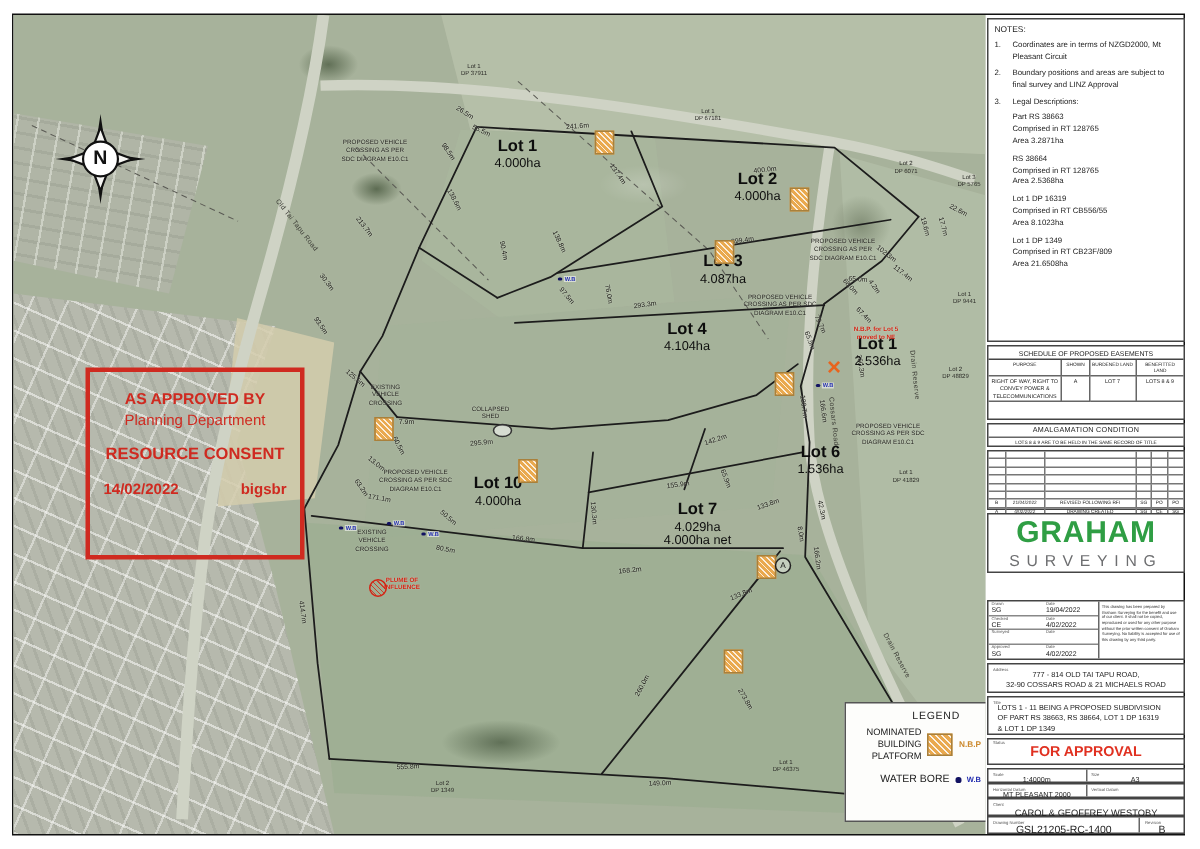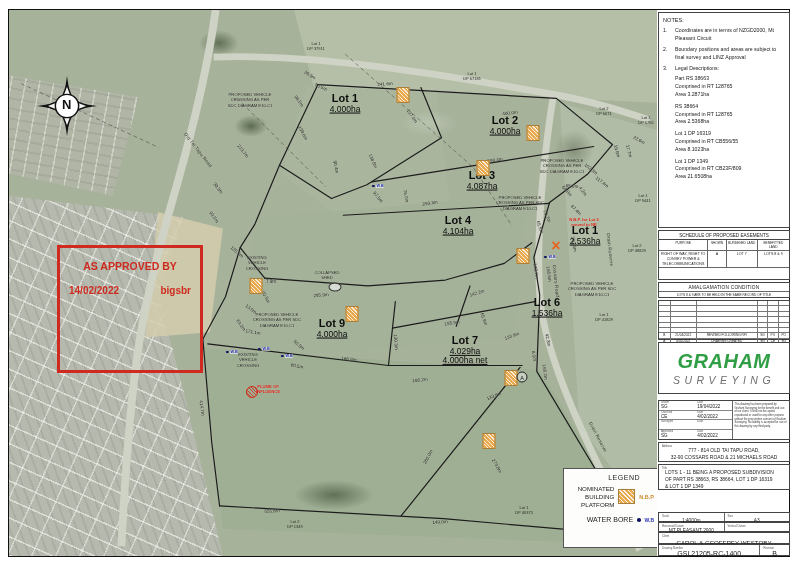--- a/index.html
+++ b/index.html
@@ -29,21 +29,21 @@
 
   .compass{position:absolute;left:27px;top:65px;width:62px;height:62px;}
   .compass svg{display:block;}
   .compass .nl{position:absolute;left:50%;top:50%;transform:translate(-52%,-58%);font-size:13px;font-weight:bold;color:#111;}
 
   
   #map-labels{position:absolute;inset:0;}
   .meas{position:absolute;transform:translate(-50%,-50%);font-size:4.6px;color:#15150f;white-space:nowrap;text-shadow:0 0 1px rgba(255,255,255,.65);}
   .lot-label{position:absolute;transform:translate(-50%,-50%);text-align:center;color:#0d0d0d;white-space:nowrap;}
   .lot-label .nm{font-size:11px;font-weight:bold;display:block;line-height:1.05;}
-  .lot-label .ar{font-size:8.5px;display:block;line-height:1.1;text-decoration:underline;}
+  .lot-label .ar{font-size:8.5px;display:block;line-height:1.1;}
   .neighbor{position:absolute;transform:translate(-50%,-50%);text-align:center;color:#2c2c28;font-size:4px;line-height:1.2;white-space:nowrap;}
   .road-label{position:absolute;transform:translate(-50%,-50%);font-size:4.6px;color:#3a3a34;white-space:nowrap;letter-spacing:.3px;}
   .ann{position:absolute;transform:translate(-50%,-50%);font-size:4.2px;color:#23231d;text-align:center;white-space:pre-line;line-height:1.25;text-shadow:0 0 1px rgba(255,255,255,.5);}
   .ann.red{color:#d42313;font-weight:bold;}
   .nbp{position:absolute;transform:translate(-50%,-50%);width:11px;height:14px;background:#e9a94f;border:.5px solid #a8803c;
        background-image:repeating-linear-gradient(45deg,rgba(255,255,255,.8) 0 .8px,transparent .8px 2.6px);}
   .wb{position:absolute;transform:translate(-50%,-50%);display:flex;align-items:center;gap:1.5px;}
   .wb .dot{width:2.6px;height:2.6px;border-radius:50%;background:#121262;}
   .wb .wbt{font-size:3.8px;color:#2630b0;font-weight:bold;background:rgba(255,255,255,.55);padding:0 .5px;}
   .ease-a{position:absolute;transform:translate(-50%,-50%);width:9px;height:9px;border:.9px solid #222;border-radius:50%;
@@ -94,21 +94,21 @@
   .amal{top:272px;height:16px;text-align:center;}
   .amal .at{font-size:4.8px;padding-top:1.5px;letter-spacing:.2px;}
   .amal .ax{font-size:3.2px;border-top:1px solid #666;margin-top:1px;padding-top:1px;}
 
   .revs{top:290px;height:40px;}
   .rgrid{display:grid;grid-template-columns:9% 20% 47% 8% 8% 8%;}
   .rgrid>div{border-right:1px solid #777;border-bottom:1px solid #777;font-size:3.2px;height:4.4px;overflow:hidden;white-space:nowrap;text-align:center;line-height:4.4px;}
   .rgrid>div:nth-child(6n){border-right:none;}
   .rhead{background:#f2f2ef;font-size:2.8px!important;}
 
-  .logo{top:332px;height:52px;display:flex;flex-direction:column;align-items:center;justify-content:center;font-style:italic;}
+  .logo{top:332px;height:40px;display:flex;flex-direction:column;align-items:center;justify-content:center;}
   .logo .g1{font-size:20px;font-weight:800;color:#2f9e44;letter-spacing:.5px;line-height:1;}
   .logo .g2{font-size:10.5px;color:#6d6e70;letter-spacing:4.5px;margin-top:4px;line-height:1;}
 
   .meta{top:390px;height:40px;display:flex;}
   .meta .mleft{width:58%;border-right:1px solid #666;}
   .mrow{display:flex;border-bottom:1px solid #888;height:9.7px;box-sizing:border-box;}
   .mrow:last-child{border-bottom:none;}
   .mcell{flex:1;padding:0 2px;position:relative;}
   .mcell .lbl{font-size:2.8px;color:#555;display:block;line-height:1.2;}
   .mcell .val{font-size:4.6px;display:block;line-height:1.1;}
@@ -281,21 +281,21 @@
         <div class="lot-label" style="position: absolute; left: 538px; top: 297px; transform: translate(-50%, -50%);">
           <span class="nm">Lot 6</span>
           <span class="ar">1.536ha</span>
         </div>
         <div class="lot-label" style="position: absolute; left: 456px; top: 340px; transform: translate(-50%, -50%);">
           <span class="nm">Lot 7</span>
           <span class="ar">4.029ha</span>
           <span class="ar">4.000ha net</span>
         </div>
         <div class="lot-label" style="position: absolute; left: 323px; top: 318px; transform: translate(-50%, -50%);">
-          <span class="nm">Lot 9</span>
+          <span class="nm">Lot 10</span>
           <span class="ar">4.000ha</span>
         </div>
         <div class="neighbor" style="position: absolute; left: 307px; top: 37px; transform: translate(-50%, -50%);">Lot 1<br><span>DP 37911</span></div>
         <div class="neighbor" style="position: absolute; left: 463px; top: 67px; transform: translate(-50%, -50%);">Lot 1<br><span>DP 67181</span></div>
         <div class="neighbor" style="position: absolute; left: 595px; top: 102px; transform: translate(-50%, -50%);">Lot 2<br><span>DP 6071</span></div>
         <div class="neighbor" style="position: absolute; left: 637px; top: 111px; transform: translate(-50%, -50%);">Lot 3<br><span>DP 5765</span></div>
         <div class="neighbor" style="position: absolute; left: 634px; top: 189px; transform: translate(-50%, -50%);">Lot 1<br><span>DP 9441</span></div>
         <div class="neighbor" style="position: absolute; left: 628px; top: 239px; transform: translate(-50%, -50%);">Lot 2<br><span>DP 48829</span></div>
         <div class="neighbor" style="position: absolute; left: 595px; top: 308px; transform: translate(-50%, -50%);">Lot 1<br><span>DP 41829</span></div>
         <div class="neighbor" style="position: absolute; left: 515px; top: 501px; transform: translate(-50%, -50%);">Lot 1<br><span>DP 46375</span></div>
@@ -360,20 +360,22 @@
           <span class="wbt">W.B</span>
         </div>
         <div class="ease-a" style="position: absolute; left: 513px; top: 367px; transform: translate(-50%, -50%);">A</div>
         <div class="cross5" style="position: absolute; left: 547px; top: 236px; transform: translate(-50%, -50%);">×</div>
         <div class="shed" style="position: absolute; left: 326px; top: 277px; transform: translate(-50%, -50%);"></div>
         <div class="plume" style="position: absolute; left: 243px; top: 382px; transform: translate(-50%, -50%);"></div>
       </div>
 
     <div class="stamp">
       <span class="s1">AS APPROVED BY</span>
+      <span class="s3" style="display:block">Planning Department</span>
+      <span class="s4" style="display:block">RESOURCE CONSENT</span>
       <div class="srow">
         <span>14/02/2022</span>
         <span>bigsbr</span>
       </div>
     </div>
 
     <div class="legendbox">
       <div class="lg-title">LEGEND</div>
       <div class="lg-row">
         <span class="lg-nbp-label">NOMINATED
@@ -566,20 +568,25 @@
       <span class="a2">32-90 COSSARS ROAD &amp; 21 MICHAELS ROAD</span>
     </div>
 
     <div class="pbox ttl">
       <span class="lblx">Title</span>
       <span class="t1">LOTS 1 - 11 BEING A PROPOSED SUBDIVISION</span>
       <span class="t1">OF PART RS 38663, RS 38664, LOT 1 DP 16319</span>
       <span class="t1">&amp; LOT 1 DP 1349</span>
     </div>
 
+    <div class="pbox status">
+      <span class="lblx" style="text-align:left;padding-left:3px;">Status</span>
+      <div class="fa">FOR APPROVAL</div>
+      <span class="nt2">NOT TO BE USED FOR CONSTRUCTION PURPOSES</span>
+    </div>
 
     <div class="pbox scl rowsplit">
       <div>
           <span class="lblx">Scale</span>
           <span class="valx">1:4000m</span>
         </div>
       <div>
           <span class="lblx">Size</span>
           <span class="valx">A3</span>
         </div>

